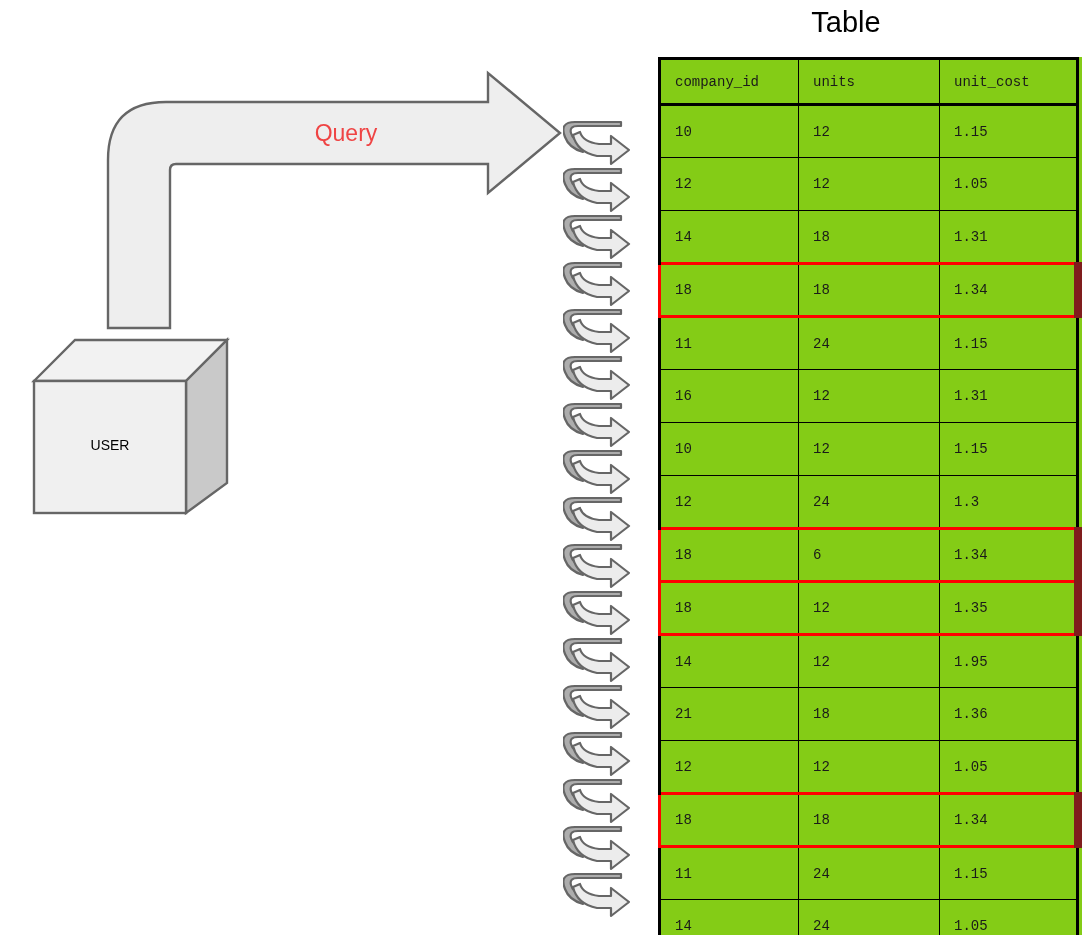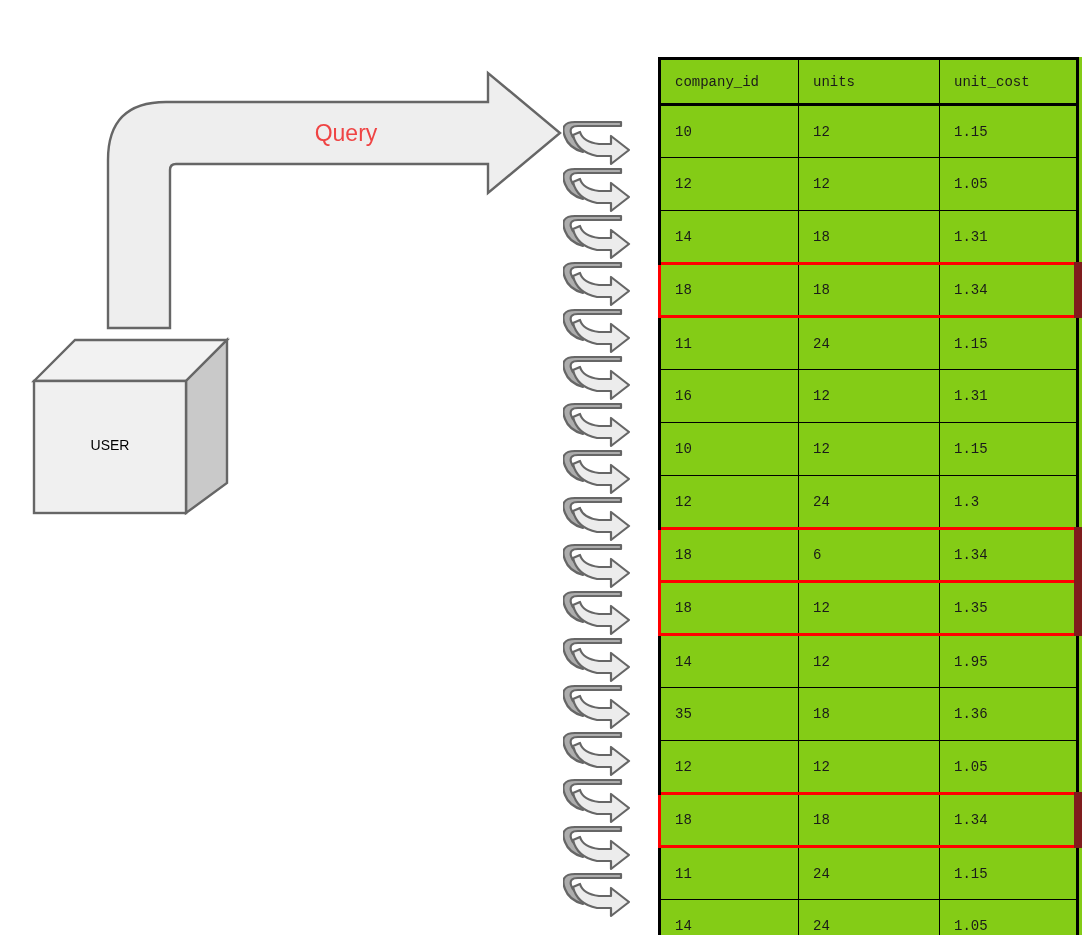--- a/index.html
+++ b/index.html
@@ -137,20 +137,21 @@
     <use href="#coil-unit" x="0" y="423"></use>
     <use href="#coil-unit" x="0" y="470"></use>
     <use href="#coil-unit" x="0" y="517"></use>
     <use href="#coil-unit" x="0" y="564"></use>
     <use href="#coil-unit" x="0" y="611"></use>
     <use href="#coil-unit" x="0" y="658"></use>
     <use href="#coil-unit" x="0" y="705"></use>
     <use href="#coil-unit" x="0" y="752"></use>
   </svg>
 
+  <div id="table-title">Table</div>
 
   <table id="data-table">
     <colgroup>
         <col class="c1">
         <col class="c2">
         <col class="c3">
       </colgroup>
     <thead>
       <tr>
         <th class="edge-left head-top">company_id</th>
@@ -208,21 +209,21 @@
           <td class="edge-left">18</td>
           <td>12</td>
           <td class="edge-right">1.35</td>
         </tr>
         <tr>
           <td class="edge-left">14</td>
           <td>12</td>
           <td class="edge-right">1.95</td>
         </tr>
         <tr>
-          <td class="edge-left">35</td>
+          <td class="edge-left">21</td>
           <td>18</td>
           <td class="edge-right">1.36</td>
         </tr>
         <tr>
           <td class="edge-left">12</td>
           <td>12</td>
           <td class="edge-right">1.05</td>
         </tr>
         <tr class="hl">
           <td class="edge-left">18</td>

